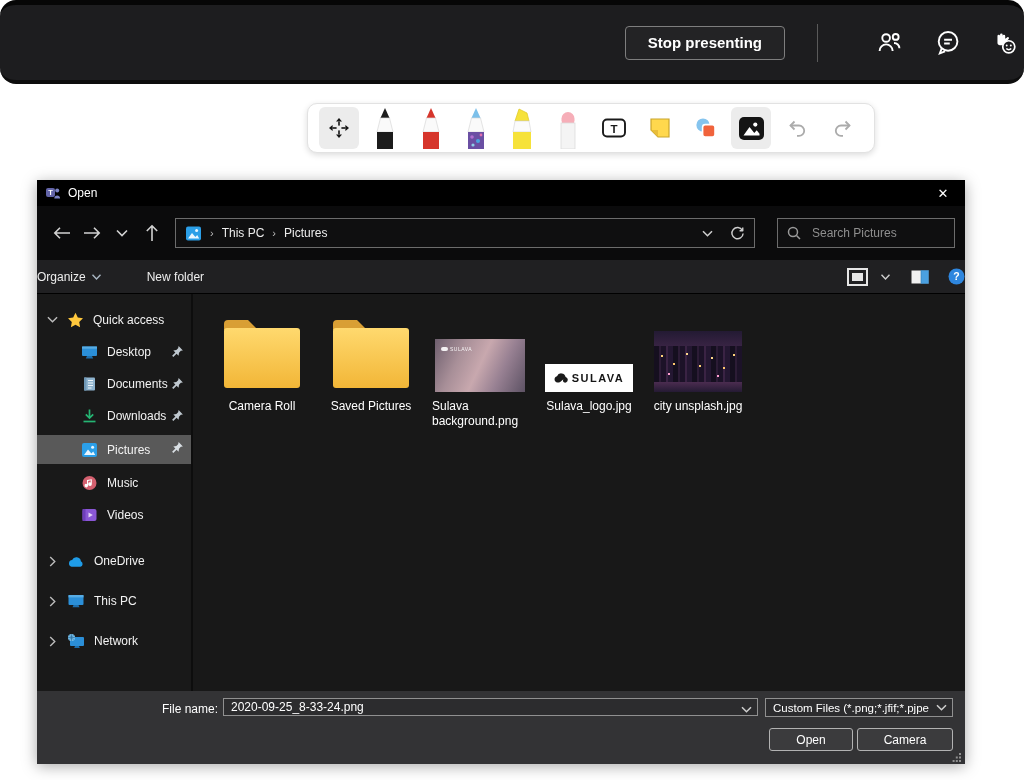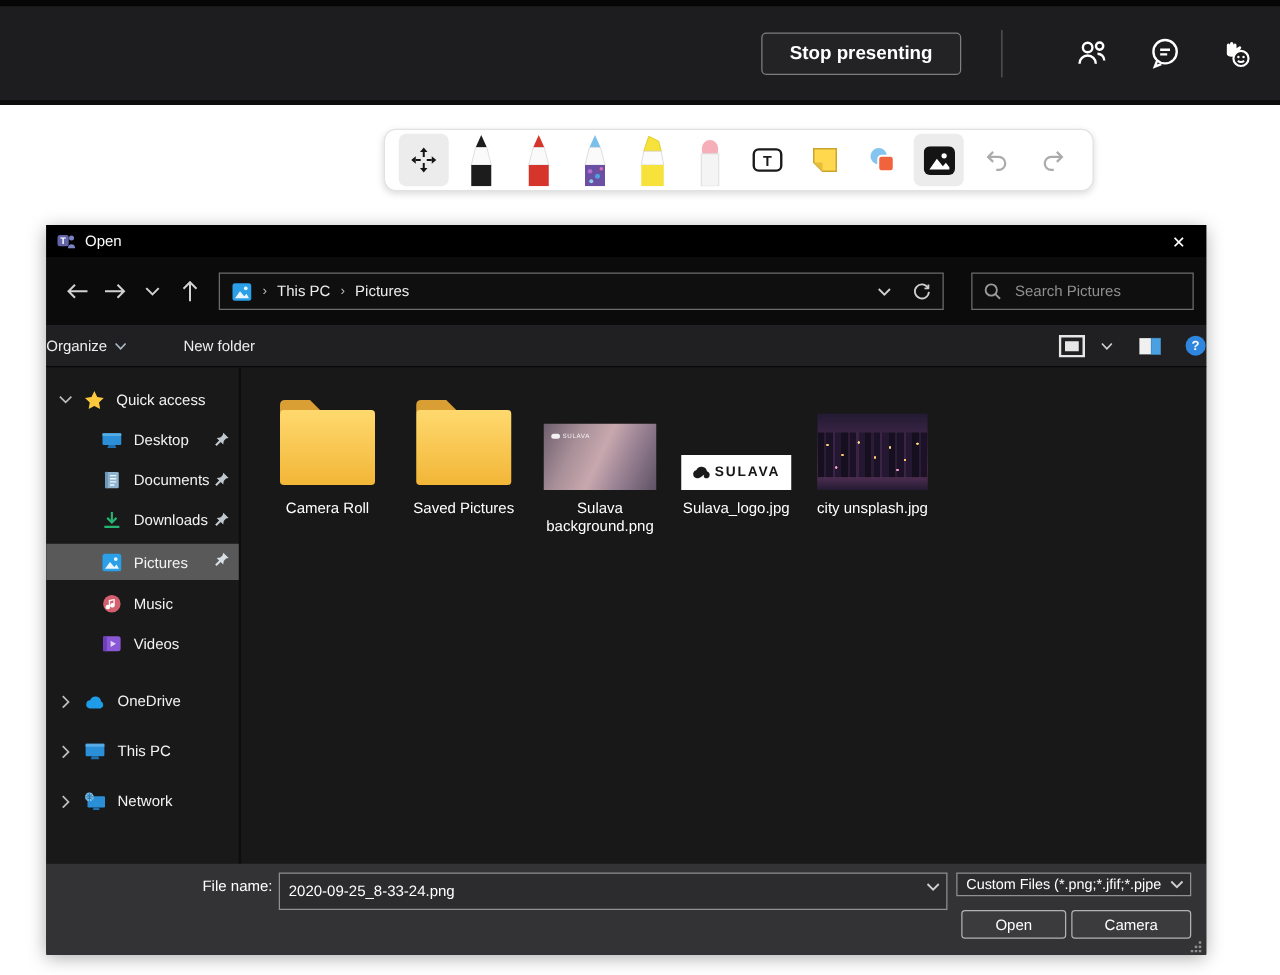--- a/index.html
+++ b/index.html
@@ -2,21 +2,21 @@
 <html><head>
 <meta charset="utf-8">
 <style>
   html,body{margin:0;padding:0;}
   body{width:1024px;height:780px;background:#fff;font-family:"Liberation Sans",sans-serif;overflow:hidden;position:relative;-webkit-font-smoothing:antialiased;}
   svg{display:block;}
 
   
   .meeting-bar{position:absolute;left:0;top:0;width:1024px;height:84px;box-sizing:border-box;
     background:#1d1d1f;border-top:5px solid #060606;border-bottom:4px solid #0d0d0d;
-    display:flex;align-items:center;justify-content:flex-end;padding-right:20px;}
+    display:flex;align-items:center;justify-content:flex-end;padding-right:4px;border-radius:16px;}
   .stop-btn{height:34px;padding:0 22px;background:#232325;border:1px solid #7e7e7e;border-radius:4px;
     color:#fff;font-size:15px;font-weight:bold;font-family:inherit;display:flex;align-items:center;cursor:pointer;}
   .bar-sep{width:1px;height:38px;background:#5a5a5a;margin:0 28px 0 32px;}
   .bar-icon{width:30px;height:30px;display:flex;align-items:center;justify-content:center;margin-left:28px;cursor:pointer;}
 
   
   .anno-toolbar{position:absolute;left:307px;top:103px;width:568px;height:50px;box-sizing:border-box;
     background:#fff;border:1px solid #e2e2e2;border-radius:10px;box-shadow:0 2px 6px rgba(0,0,0,.14);
     display:flex;align-items:center;justify-content:space-around;padding:0 8px;}
   .tool{width:40px;height:42px;display:flex;align-items:flex-end;justify-content:center;border-radius:6px;cursor:pointer;}
@@ -51,21 +51,21 @@
   .srow{height:26px;display:flex;align-items:center;gap:9px;padding-left:44px;position:relative;color:#f2f2f2;cursor:pointer;margin-bottom:6px;}
   .srow.root{padding-left:10px;gap:9px;}
   .srow .pin{position:absolute;right:7px;top:6px;}
   .srow.sel{background:#595959;height:29px;}
   .gap14{height:14px;}
   .mb14{margin-bottom:14px;}
 
   .files{flex:1;background:#181818;padding:14px 0 0 21px;display:flex;align-items:flex-start;gap:13px;}
   .tile{width:96px;display:flex;flex-direction:column;align-items:center;cursor:pointer;}
   .thumbwrap{height:84px;width:96px;display:flex;align-items:flex-end;justify-content:center;}
-  .tlabel{margin-top:7px;font-size:12px;color:#fff;text-align:center;line-height:1.25;word-wrap:break-word;max-width:96px;}
+  .tlabel{margin-top:7px;font-size:12px;color:#fff;line-height:1.25;word-wrap:break-word;max-width:96px;}
 
   .thumb-sbg{width:90px;height:53px;position:relative;background:linear-gradient(115deg,#6e5f6e 0%,#a88f98 28%,#c8a8ae 50%,#978092 72%,#5d5264 100%);}
   .thumb-sbg .mini-logo{position:absolute;left:6px;top:7px;display:flex;align-items:center;gap:2px;color:rgba(255,255,255,.9);font-size:5px;letter-spacing:.5px;}
   .mini-cloud{width:7px;height:4px;background:#fff;border-radius:3px;opacity:.9;}
   .thumb-logo{width:88px;height:28px;background:#fff;display:flex;align-items:center;justify-content:center;gap:3px;}
   .thumb-logo .lg-text{color:#151515;font-weight:bold;font-size:11px;letter-spacing:1.5px;}
   .thumb-city{width:88px;height:61px;position:relative;overflow:hidden;background:linear-gradient(180deg,#231a33 0%,#45294d 40%,#6d3a60 62%,#8a4668 72%,#2e1e3a 100%);}
   .thumb-city .skyline{position:absolute;left:0;right:0;bottom:10px;height:36px;
     background:repeating-linear-gradient(90deg,#150f1f 0 5px,#2c1c36 5px 7px,#1c1228 7px 12px,#3a2344 12px 14px,#241732 14px 19px);}
   .thumb-city .lights{position:absolute;left:0;right:0;bottom:10px;height:36px;background:
@@ -75,21 +75,21 @@
     radial-gradient(2px 2px at 46px 20px,#ffcf72 40%,transparent 60%),
     radial-gradient(2px 2px at 58px 12px,#ffd88a 40%,transparent 60%),
     radial-gradient(2px 2px at 70px 22px,#ffc86e 40%,transparent 60%),
     radial-gradient(2px 2px at 80px 9px,#ffd37a 40%,transparent 60%),
     radial-gradient(2px 2px at 15px 28px,#ff9fd0 40%,transparent 60%),
     radial-gradient(2px 2px at 64px 30px,#ff9fd0 40%,transparent 60%);}
   .thumb-city .water{position:absolute;left:0;right:0;bottom:0;height:10px;background:linear-gradient(180deg,#4a2c50,#241a33);opacity:.95;}
 
   .dlg-foot{position:relative;height:73px;background:#333335;}
   .f-label{position:absolute;top:11px;left:0;width:181px;text-align:right;color:#fff;}
-  .f-input{position:absolute;top:7px;left:186px;width:535px;height:30px;box-sizing:border-box;background:#2c2c2e;border:1px solid #909090;color:#fff;font-size:12px;font-family:inherit;padding:0 22px 0 7px;outline:none;}
+  .f-input{position:absolute;top:7px;left:186px;width:535px;height:18px;box-sizing:border-box;background:#2c2c2e;border:1px solid #909090;color:#fff;font-size:12px;font-family:inherit;padding:0 22px 0 7px;outline:none;}
   .f-chev{position:absolute;top:8px;left:700px;width:18px;height:20px;display:flex;align-items:center;justify-content:center;cursor:pointer;}
   .f-type{position:absolute;top:7px;left:728px;width:188px;height:19px;box-sizing:border-box;background:#2c2c2e;border:1px solid #909090;color:#fff;display:flex;align-items:center;padding:0 5px 0 7px;font-size:11.5px;white-space:nowrap;overflow:hidden;cursor:pointer;}
   .f-type .txt{flex:1;overflow:hidden;}
   .f-btn{position:absolute;top:37px;height:23px;box-sizing:border-box;background:#3b3b3d;border:1px solid #b2b2b2;border-radius:3px;color:#fff;font-size:12px;font-family:inherit;display:flex;align-items:center;justify-content:center;cursor:pointer;}
   .btn-open{left:732px;width:84px;}
   .btn-cancel{left:820px;width:96px;}
   .grip{position:absolute;right:3px;bottom:2px;}
 </style>
 </head>
 <body>

